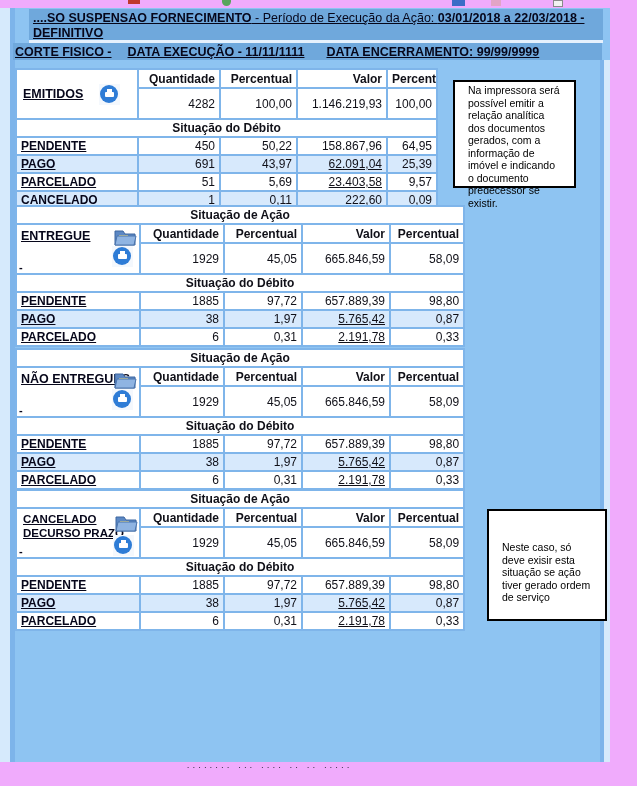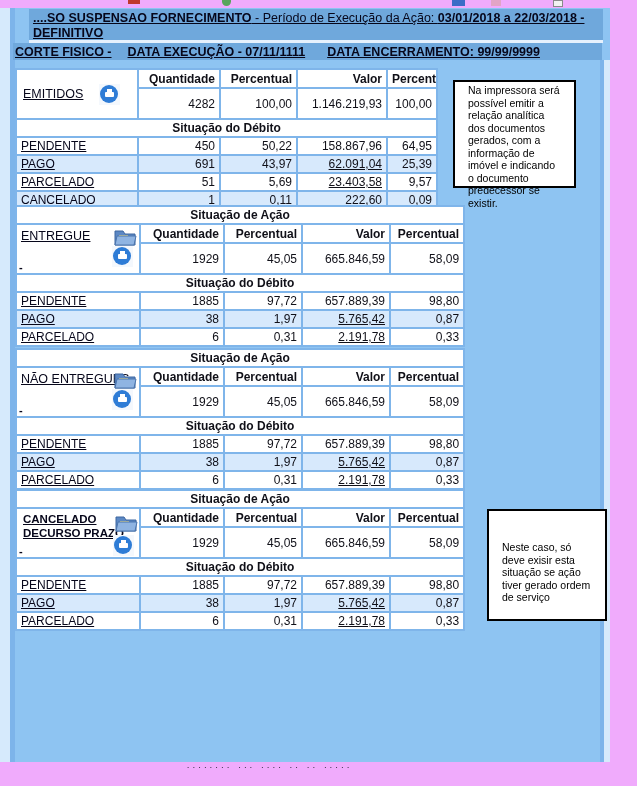--- a/index.html
+++ b/index.html
@@ -34,21 +34,21 @@
   table.grid td{padding:0 4px;font-size:12px;color:#101018;background:#fff;overflow:hidden;white-space:nowrap;box-sizing:border-box;}
   td.band{background:#cfe4fa;text-align:center;font-weight:bold;color:#15153a;height:16px;}
   td.hdr{background:#d7e9fc;text-align:right;font-weight:bold;color:#15153a;height:17px;}
   td.labelcell{background:#d7e9fc;position:relative;vertical-align:middle;}
   tr.valrow td{height:29px;}
   tr.r16 td{height:16px;}
   tr.alt td{background:#d7e9fc;}
   td.num{text-align:right;}
   td.num.link{text-decoration:underline;}
   td.rowlabel{padding-left:22px;font-weight:bold;}
-  td.rowlabel a, a.seclink{color:#06061a;text-decoration:underline;font-weight:normal;cursor:pointer;}
+  td.rowlabel a, a.seclink{color:#06061a;text-decoration:underline;font-weight:bold;cursor:pointer;}
   a.seclink{font-size:12.5px;}
 
   .emitcell{display:flex;align-items:center;gap:16px;padding-left:2px;}
 
   
   .circicon{display:inline-block;width:21px;height:21px;background:#f4f8fd;position:relative;flex:0 0 auto;}
   .circicon::before{content:"";position:absolute;left:1px;top:1px;width:18px;height:18px;background:#2e7cd6;border-radius:50%;}
   .circicon::after{content:"";position:absolute;left:6px;top:8px;width:9px;height:5px;background:#fff;border-radius:1px;}
   .circicon .paper{position:absolute;left:8px;top:5px;width:5px;height:3px;background:#fff;}
 
@@ -85,21 +85,21 @@
   <div class="strip-right-light"></div>
 
   <div class="bar1">
     <span class="b">....</span><span class="b">SO SUSPENSAO FORNECIMENTO</span><span> - Período de Execução da Ação: </span><span class="b">03/01/2018 a 22/03/2018 -</span><br>
     <span class="b">DEFINITIVO</span>
   </div>
   <div class="bar-gap"></div>
 
   <div class="bar2">
     <span class="p1">CORTE FISICO -</span>
-    <span class="p2">DATA EXECUÇÃO - 07/11/1111</span>
+    <span class="p2">DATA EXECUÇÃO - 11/11/1111</span>
     <span class="p3">DATA ENCERRAMENTO: 99/99/9999</span>
   </div>
 
   <div class="tbl-slot" style="left:15px;top:68px;">
       <table class="grid" style="width: 423px;">
         <colgroup>
           <col style="width: 120px;">
           <col style="width: 80px;">
           <col style="width: 75px;">
           <col style="width: 88px;">

